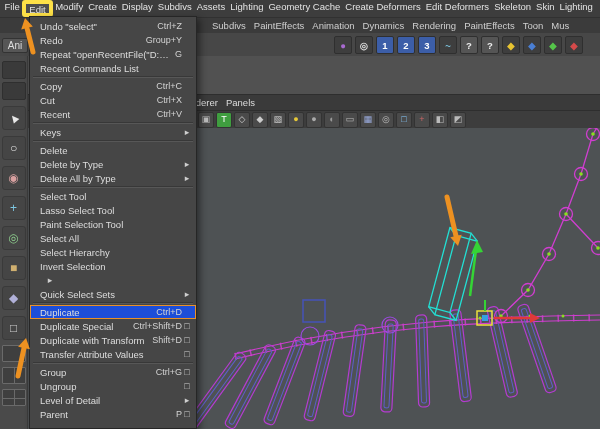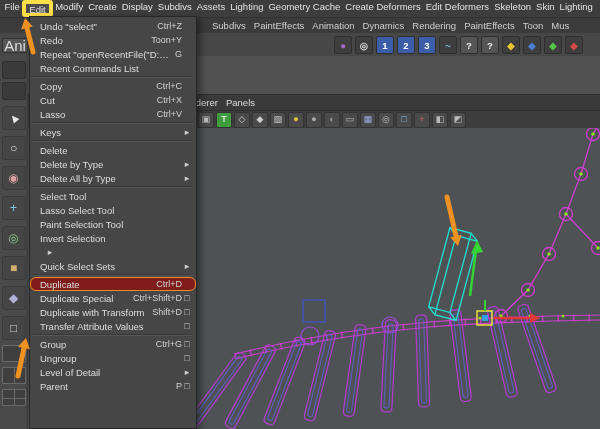--- a/index.html
+++ b/index.html
@@ -41,32 +41,32 @@
                  display:flex;align-items:center;gap:8px;padding-left:6px;}
   .pm-item{font-size:9.5px;color:#ddd;white-space:nowrap;}
   .panel-toolbar{height:17px;background:#3d3d3d;border-bottom:1px solid #2e2e2e;
                  display:flex;align-items:center;gap:2px;padding-left:170px;}
   .pt-icon{width:14px;height:14px;background:#4a4a4a;border:1px solid #333;border-radius:2px;
            display:flex;align-items:center;justify-content:center;font-size:9px;line-height:1;}
   .viewport{position:absolute;top:72px;left:0;right:0;bottom:0;background:#4e5254;overflow:hidden;}
 
   
   .ani-box{position:absolute;left:2px;top:38px;width:24px;height:13px;background:#565656;border:1px solid #333;
-           font-size:15px;color:#ddd;display:flex;align-items:center;justify-content:center;z-index:5;border-radius:2px;}
+           font-size:10px;color:#ddd;display:flex;align-items:center;justify-content:center;z-index:5;border-radius:2px;}
 
   
   .dropdown{position:absolute;top:16px;left:29px;width:168px;bottom:0;background:#464646;
             border:1px solid #262626;box-shadow:3px 3px 7px rgba(0,0,0,.45);z-index:40;padding-top:2px;
             overflow:hidden;box-sizing:border-box;}
   .menu-row{height:14px;display:flex;align-items:center;padding:0 4px 0 10px;font-size:9.5px;color:#dedede;}
   .menu-row .lbl{flex:1;white-space:nowrap;overflow:hidden;text-overflow:ellipsis;}
   .menu-row .sc{font-size:9px;color:#d3d3d3;margin-left:5px;white-space:nowrap;}
   .menu-row .sfx{width:10px;text-align:center;font-size:9px;color:#cfcfcf;}
   .menu-sep{height:1px;background:#383838;border-bottom:1px solid #575757;margin:1px 3px;}
-  .menu-hl{outline:1px solid #e8912a;outline-offset:-1px;background:#7f1d1d;border-radius:6px;}
+  .menu-hl{outline:1px solid #e8912a;outline-offset:-1px;background:#1d4ed8;}
 
   
   .annot{position:absolute;left:0;top:0;width:600px;height:429px;z-index:60;pointer-events:none;}
 </style>
 </head>
 <body>
 
 <div class="app">
 
   <div class="menubar" id="menubar">
@@ -284,21 +284,21 @@
   </div>
 
   <div class="dropdown" id="editMenu">
       <div class="menu-row">
         <span class="lbl">Undo "select"</span>
         <span class="sc">Ctrl+Z</span>
         <span class="sfx"></span>
       </div>
       <div class="menu-row">
         <span class="lbl">Redo</span>
-        <span class="sc">Toon+Y</span>
+        <span class="sc">Group+Y</span>
         <span class="sfx"></span>
       </div>
       <div class="menu-row">
         <span class="lbl">Repeat "openRecentFile("D:/chanda..."</span>
         <span class="sc">G</span>
         <span class="sfx"></span>
       </div>
       <div class="menu-row">
         <span class="lbl">Recent Commands List</span>
         <span class="sc"></span>
@@ -309,21 +309,21 @@
         <span class="lbl">Copy</span>
         <span class="sc">Ctrl+C</span>
         <span class="sfx"></span>
       </div>
       <div class="menu-row">
         <span class="lbl">Cut</span>
         <span class="sc">Ctrl+X</span>
         <span class="sfx"></span>
       </div>
       <div class="menu-row">
-        <span class="lbl">Lasso</span>
+        <span class="lbl">Recent</span>
         <span class="sc">Ctrl+V</span>
         <span class="sfx"></span>
       </div>
       <div class="menu-sep"></div>
       <div class="menu-row">
         <span class="lbl">Keys</span>
         <span class="sc"></span>
         <span class="sfx">▸</span>
       </div>
       <div class="menu-sep"></div>
@@ -348,20 +348,30 @@
         <span class="sc"></span>
         <span class="sfx"></span>
       </div>
       <div class="menu-row">
         <span class="lbl">Lasso Select Tool</span>
         <span class="sc"></span>
         <span class="sfx"></span>
       </div>
       <div class="menu-row">
         <span class="lbl">Paint Selection Tool</span>
+        <span class="sc"></span>
+        <span class="sfx"></span>
+      </div>
+      <div class="menu-row">
+        <span class="lbl">Select All</span>
+        <span class="sc"></span>
+        <span class="sfx"></span>
+      </div>
+      <div class="menu-row">
+        <span class="lbl">Select Hierarchy</span>
         <span class="sc"></span>
         <span class="sfx"></span>
       </div>
       <div class="menu-row">
         <span class="lbl">Invert Selection</span>
         <span class="sc"></span>
         <span class="sfx"></span>
       </div>
       <div class="menu-row">
         <span class="sc"></span>

